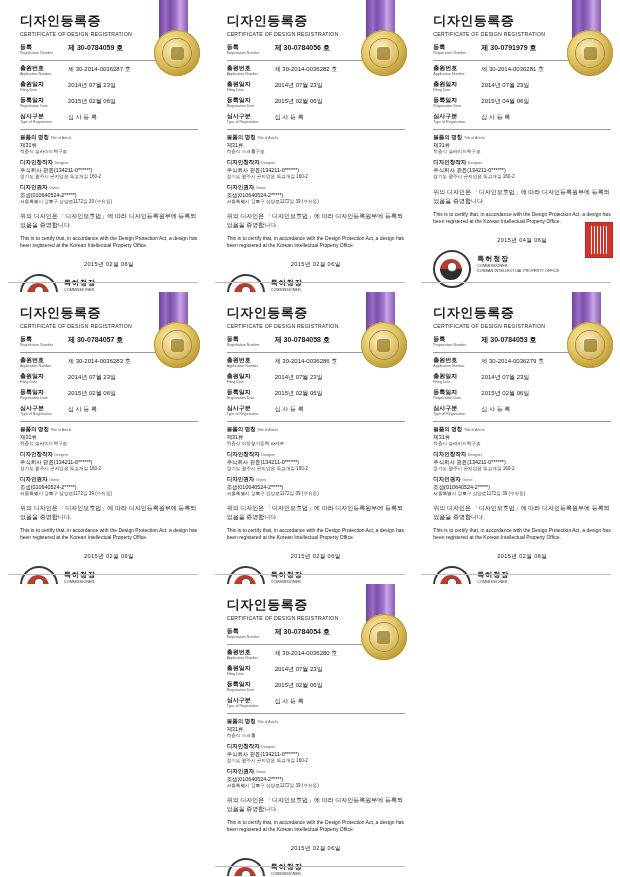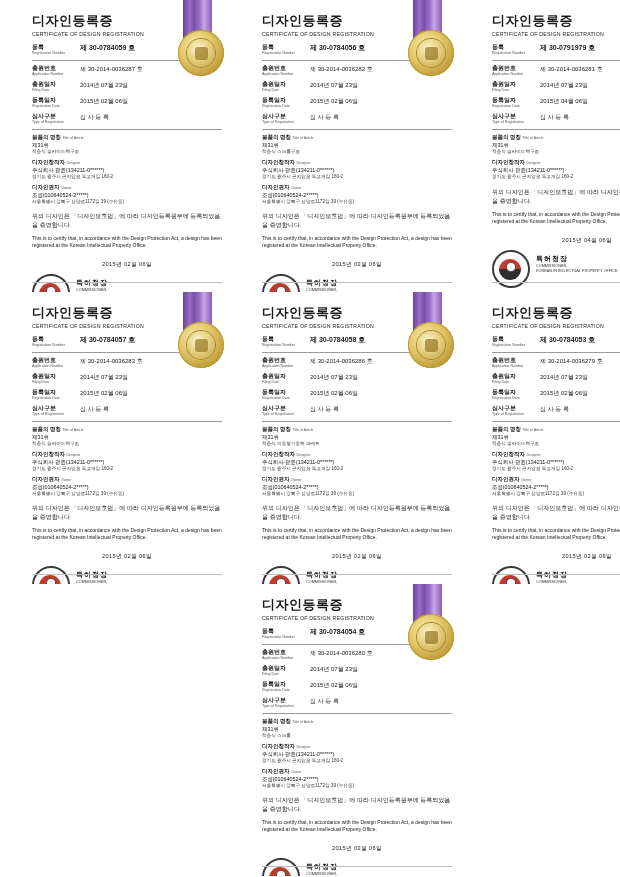--- a/index.html
+++ b/index.html
@@ -14,24 +14,23 @@
     position:relative;
     width:620px;height:877px;
     display:grid;
     grid-template-columns:repeat(3,1fr);
     grid-template-rows:repeat(3,292px);
   }
   .cert{
     position:relative;
     width:206px;height:292px;
     box-sizing:border-box;
-    padding:6px 8px 0 8px;
+    padding:6px 8px 0 20px;
     overflow:hidden;
     background:#fff;
-    margin-left:24px;
   }
   .cert.center-last{grid-column:2 / 3;}
   
   .ribbon{
     position:absolute;
     top:0;right:18px;
     width:18px;height:44px;
     background:linear-gradient(90deg,#7a4fa8 0%,#a273ce 35%,#c9a7e6 55%,#8a5cb5 100%);
     border-radius:0 0 2px 2px;
   }

